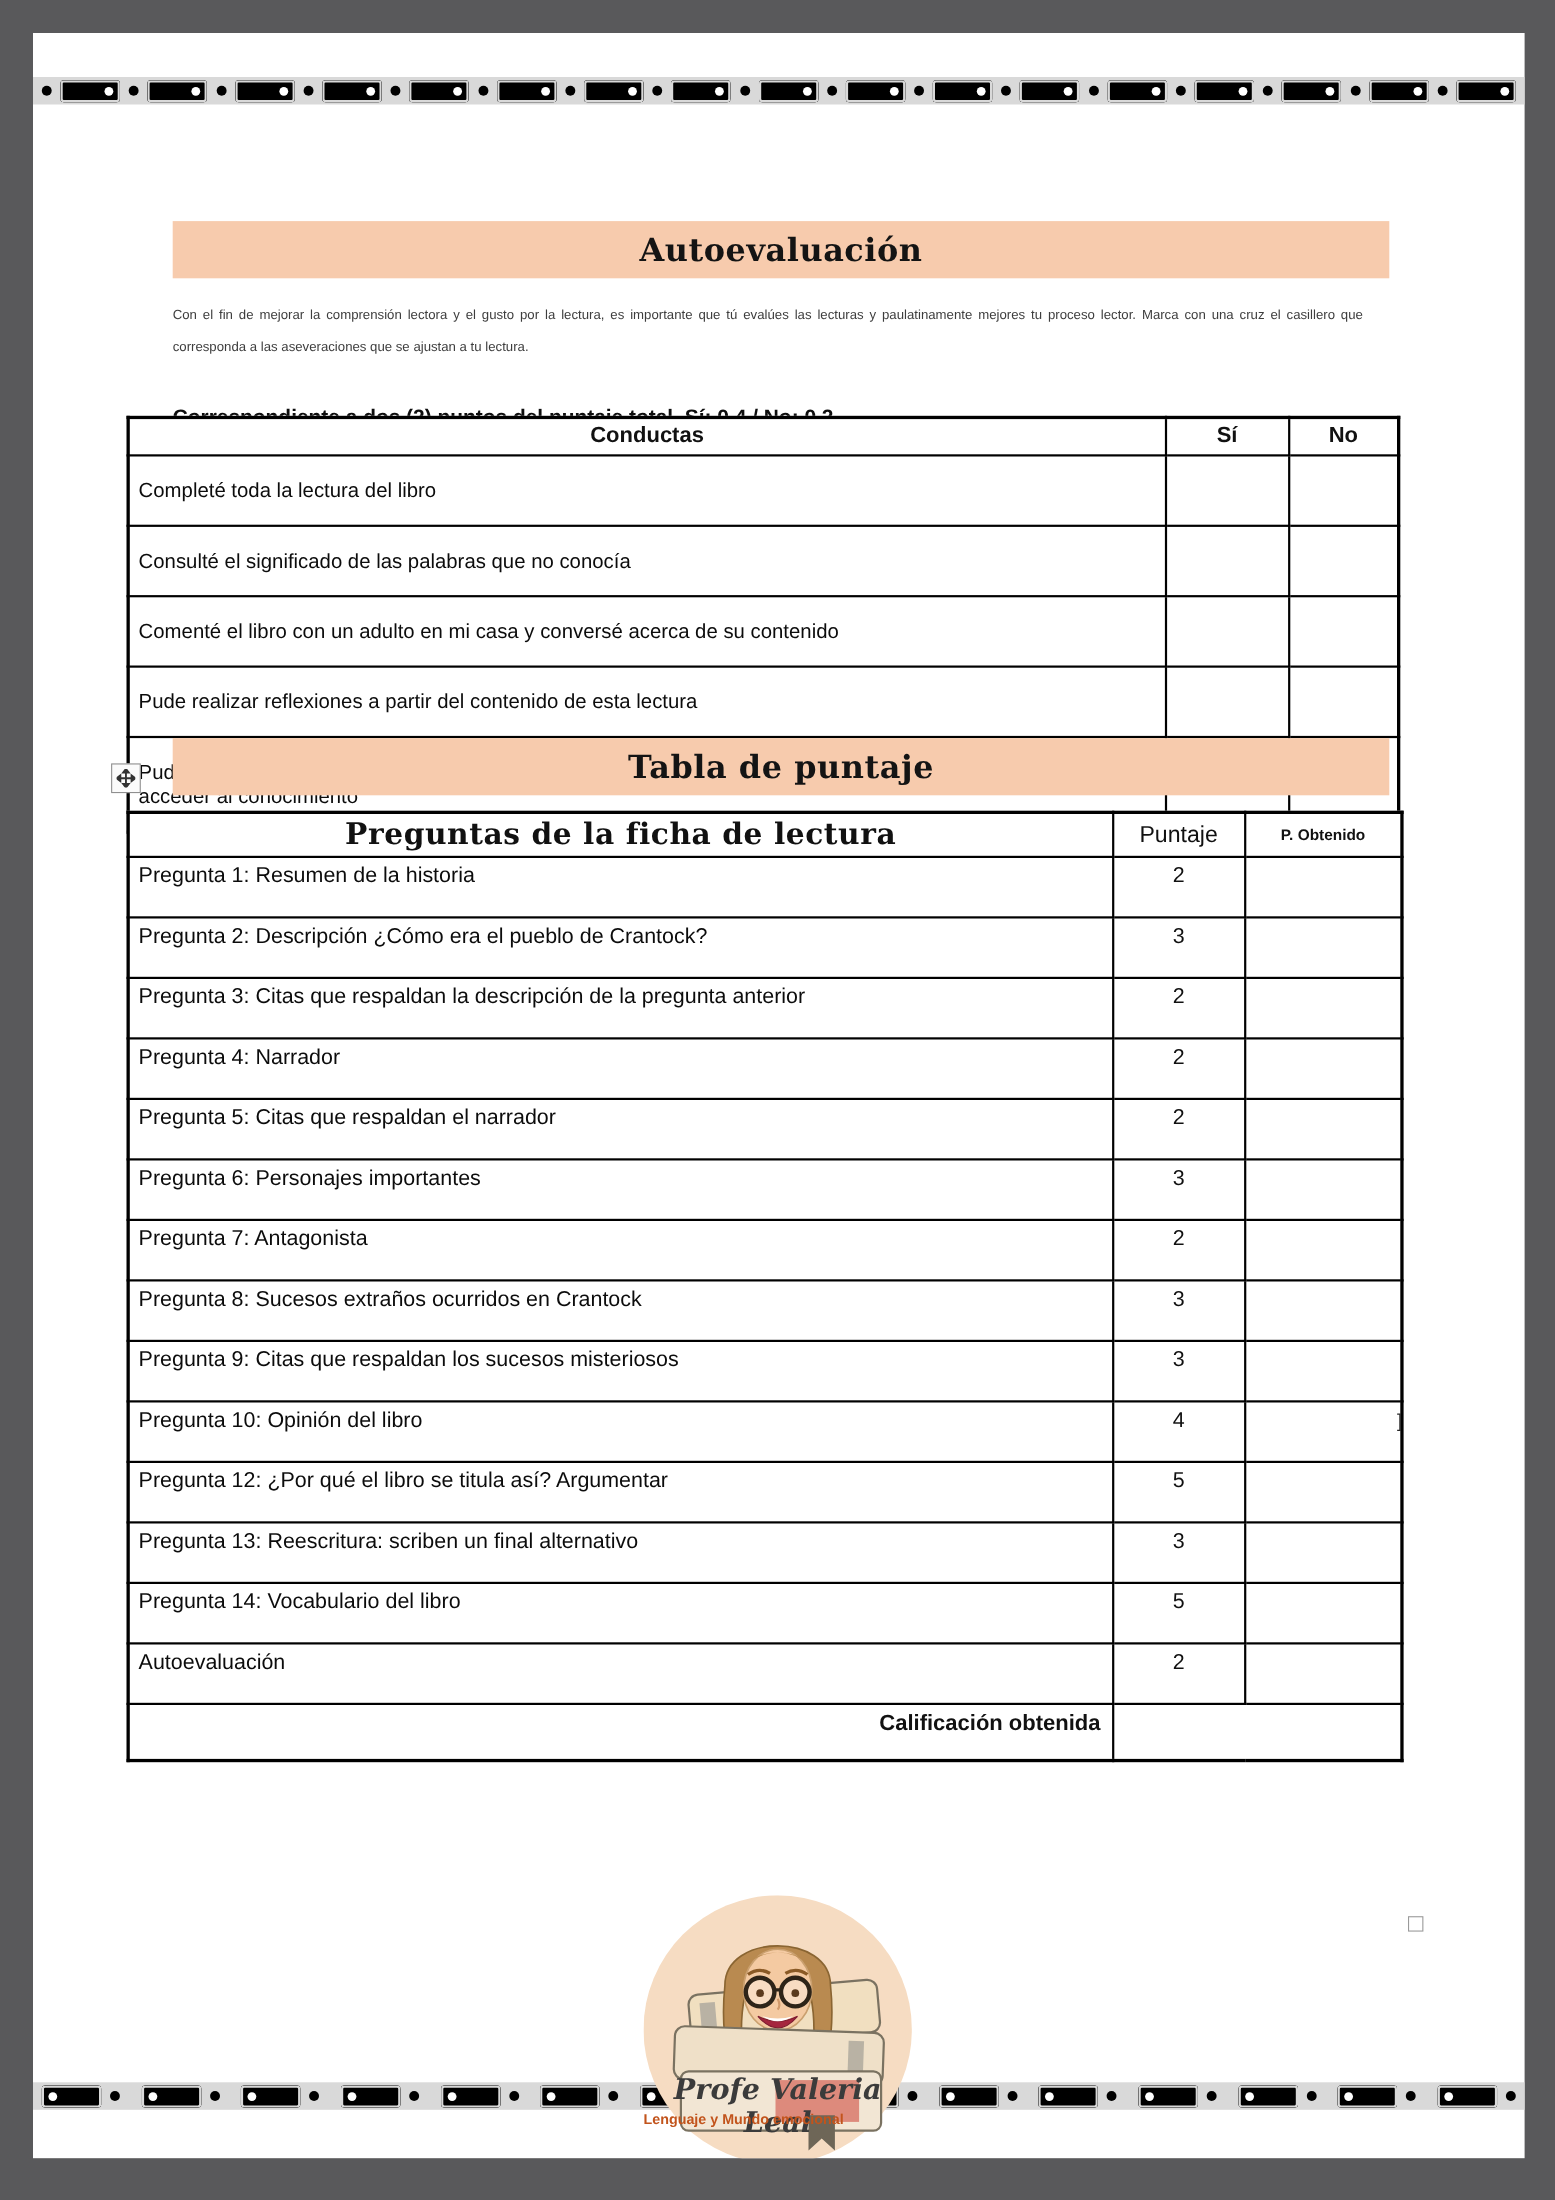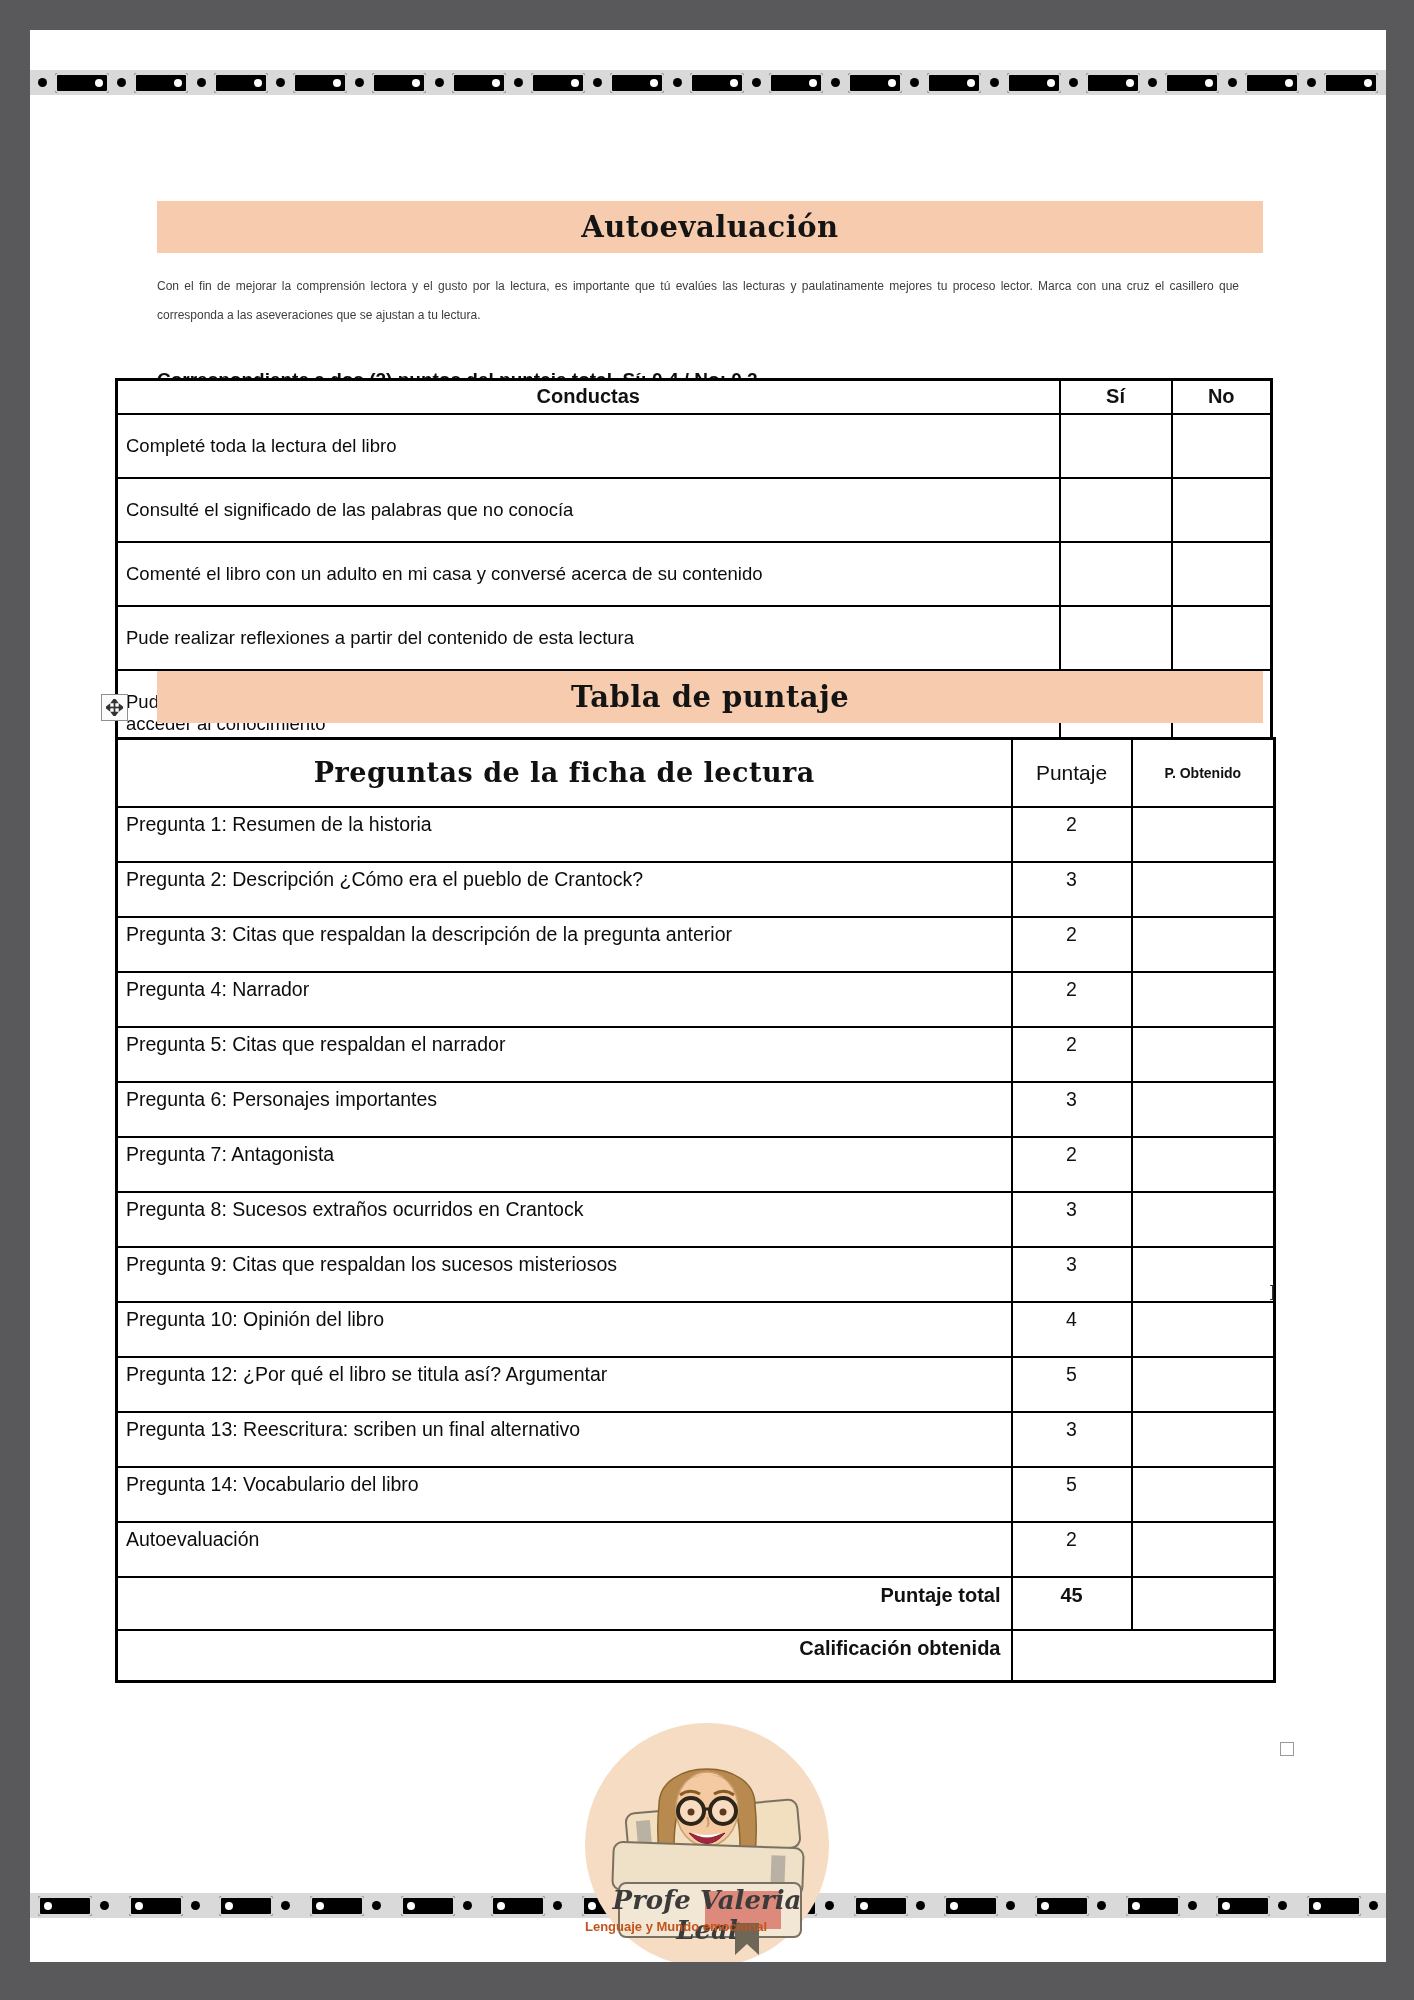--- a/index.html
+++ b/index.html
@@ -43,21 +43,21 @@
 
   .t1{width:1155px;}
   .t1 col.c-main{width:943px;}.t1 col.c-si{width:112px;}.t1 col.c-no{width:100px;}
   .t1 thead tr{height:34px;}
   .t1 th{font-size:20px;font-weight:bold;text-align:center;vertical-align:middle;padding:0;}
   .t1 tbody tr{height:51px;}
   .t1 td.label{font-size:18.5px;padding:20px 8px;line-height:22px;color:#0c0c0c;}
 
   .t2{width:1158px;}
   .t2 col.c-q{width:895px;}.t2 col.c-p{width:120px;}.t2 col.c-o{width:143px;}
-  .t2 thead tr{height:68px;}
+  .t2 thead tr{height:40px;}
   .t2 th{vertical-align:middle;text-align:center;padding:0;}
   .t2 th.qh{font-family:"DejaVu Serif",serif;font-weight:900;font-size:27px;letter-spacing:.5px;}
   .t2 th.ph{font-size:21px;font-weight:normal;}
   .t2 th.oh{font-size:14px;font-weight:bold;}
   .t2 tbody tr{height:55px;}
   .t2 td.label{font-size:19.5px;padding:5px 8px;line-height:23px;color:#0c0c0c;}
   .t2 td.num{font-size:19.5px;text-align:center;padding-top:5px;}
   .t2 tr.total{height:53px;}
   .t2 tr.grade{height:52px;}
   .t2 td.rlabel{font-size:20px;font-weight:bold;text-align:right;padding:6px 10px 0 0;}
@@ -305,25 +305,20 @@
               <td class="num">5</td>
               <td class="obt"></td>
             </tr>
             <tr>
               <td class="label">Autoevaluación</td>
               <td class="num">2</td>
               <td class="obt"></td>
             </tr>
           </tbody>
         <tbody>
-          <tr class="total">
-            <td class="rlabel">Puntaje total</td>
-            <td class="tval">45</td>
-            <td></td>
-          </tr>
           <tr class="grade">
             <td class="rlabel">Calificación obtenida</td>
             <td colspan="2"></td>
           </tr>
         </tbody>
       </table>
     </div>
 
     <span class="bracket">]</span>
     <div class="sq"></div>

